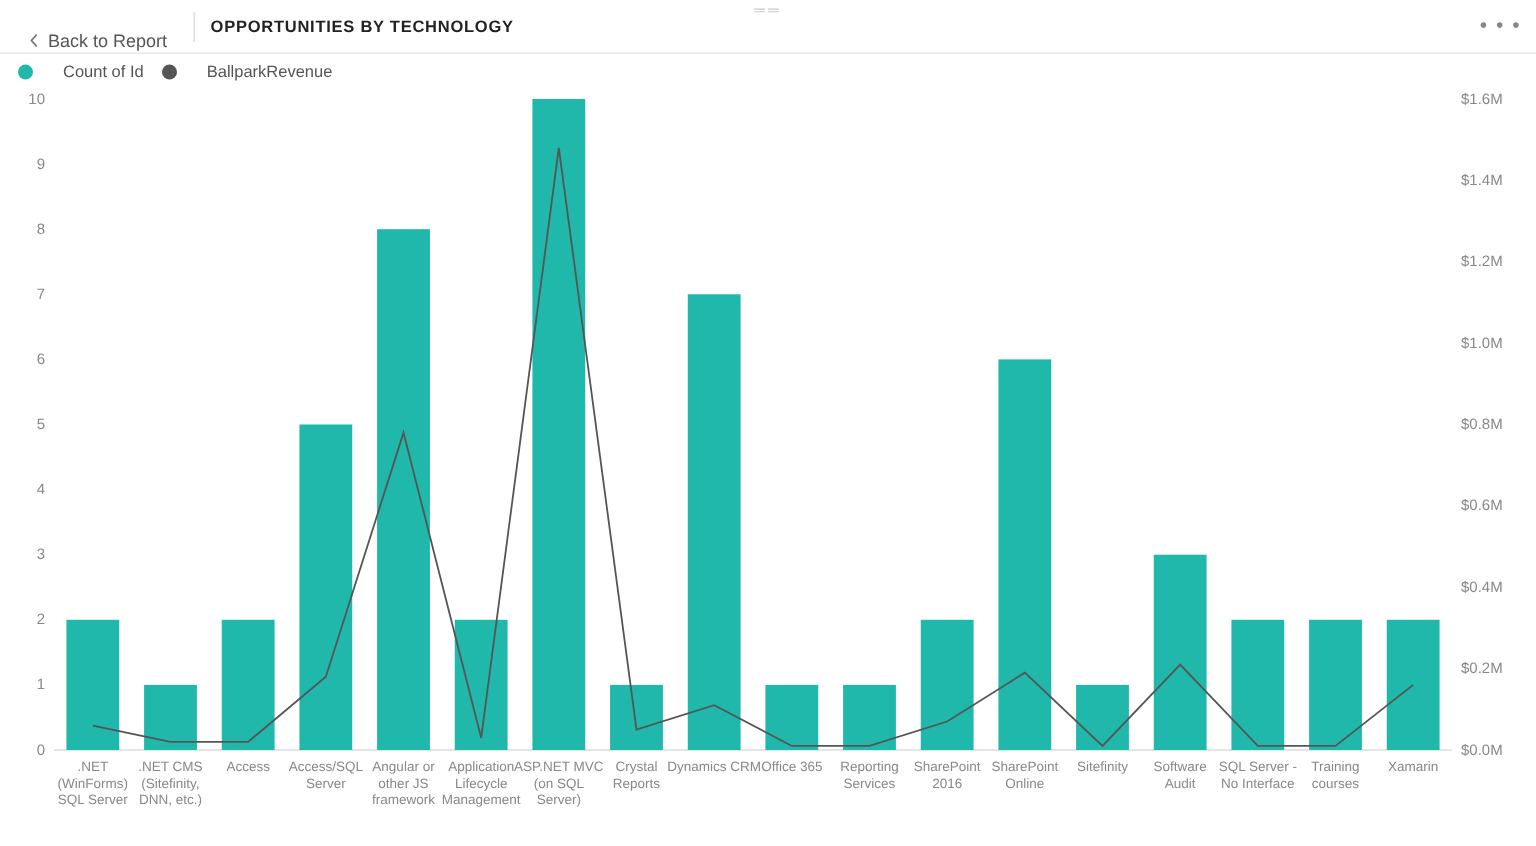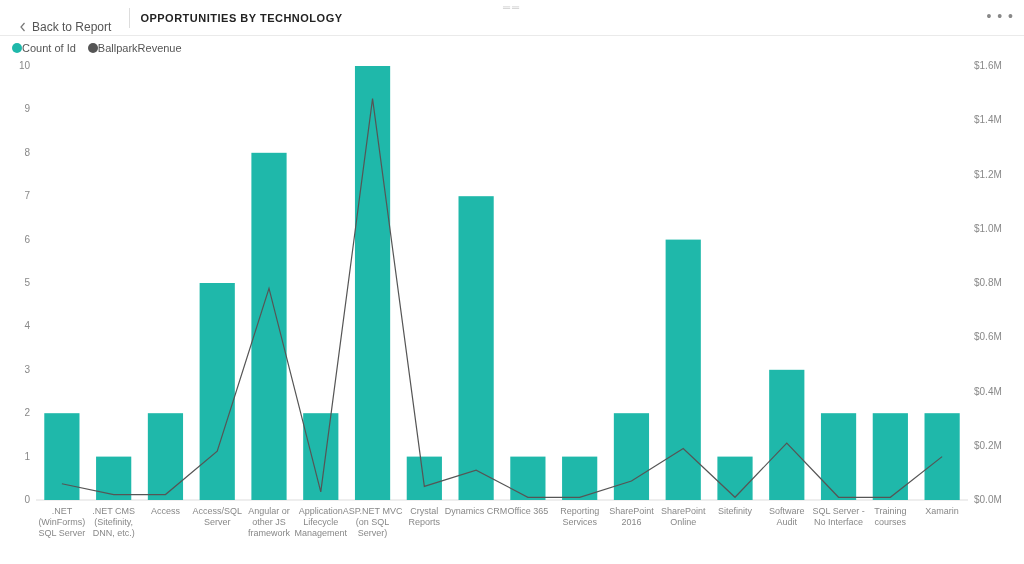--- a/index.html
+++ b/index.html
@@ -61,21 +61,21 @@
       letter-spacing: 1px;
     }
     .legend {
       display: flex;
       align-items: center;
       gap: 12px;
       padding: 6px 12px 2px;
       font-size: 11px;
       color: #555;
     }
-    .legend-item { display: flex; align-items: center; gap: 0; }
+    .legend-item { display: flex; align-items: center; gap: 20px; }
     .swatch-bar { width: 10px; height: 10px; background: #1fb8aa; border-radius: 50%; }
     .swatch-line { width: 10px; height: 10px; background: #555; border-radius: 50%; }
     .chart-wrap {
       position: absolute;
       left: 8px;
       right: 8px;
       top: 60px;
       bottom: 8px;
     }
     .chart-svg { width: 100%; height: 100%; }

